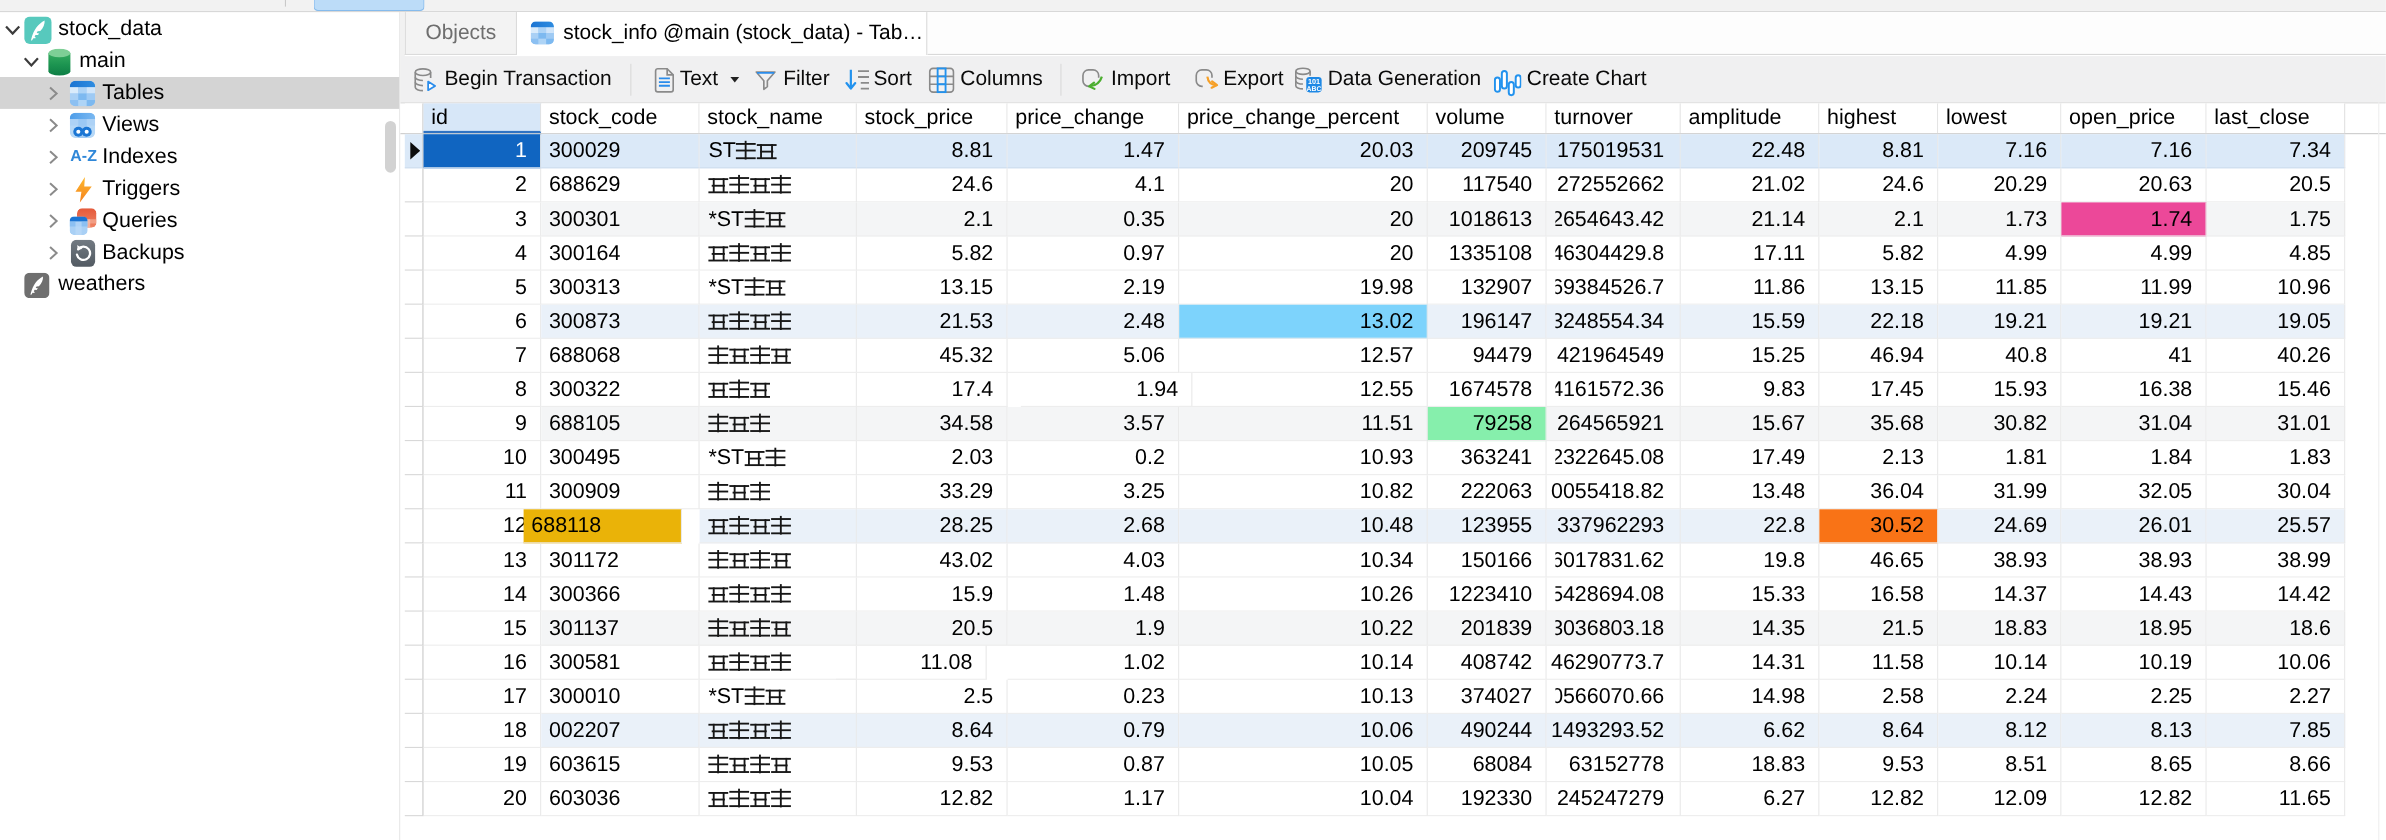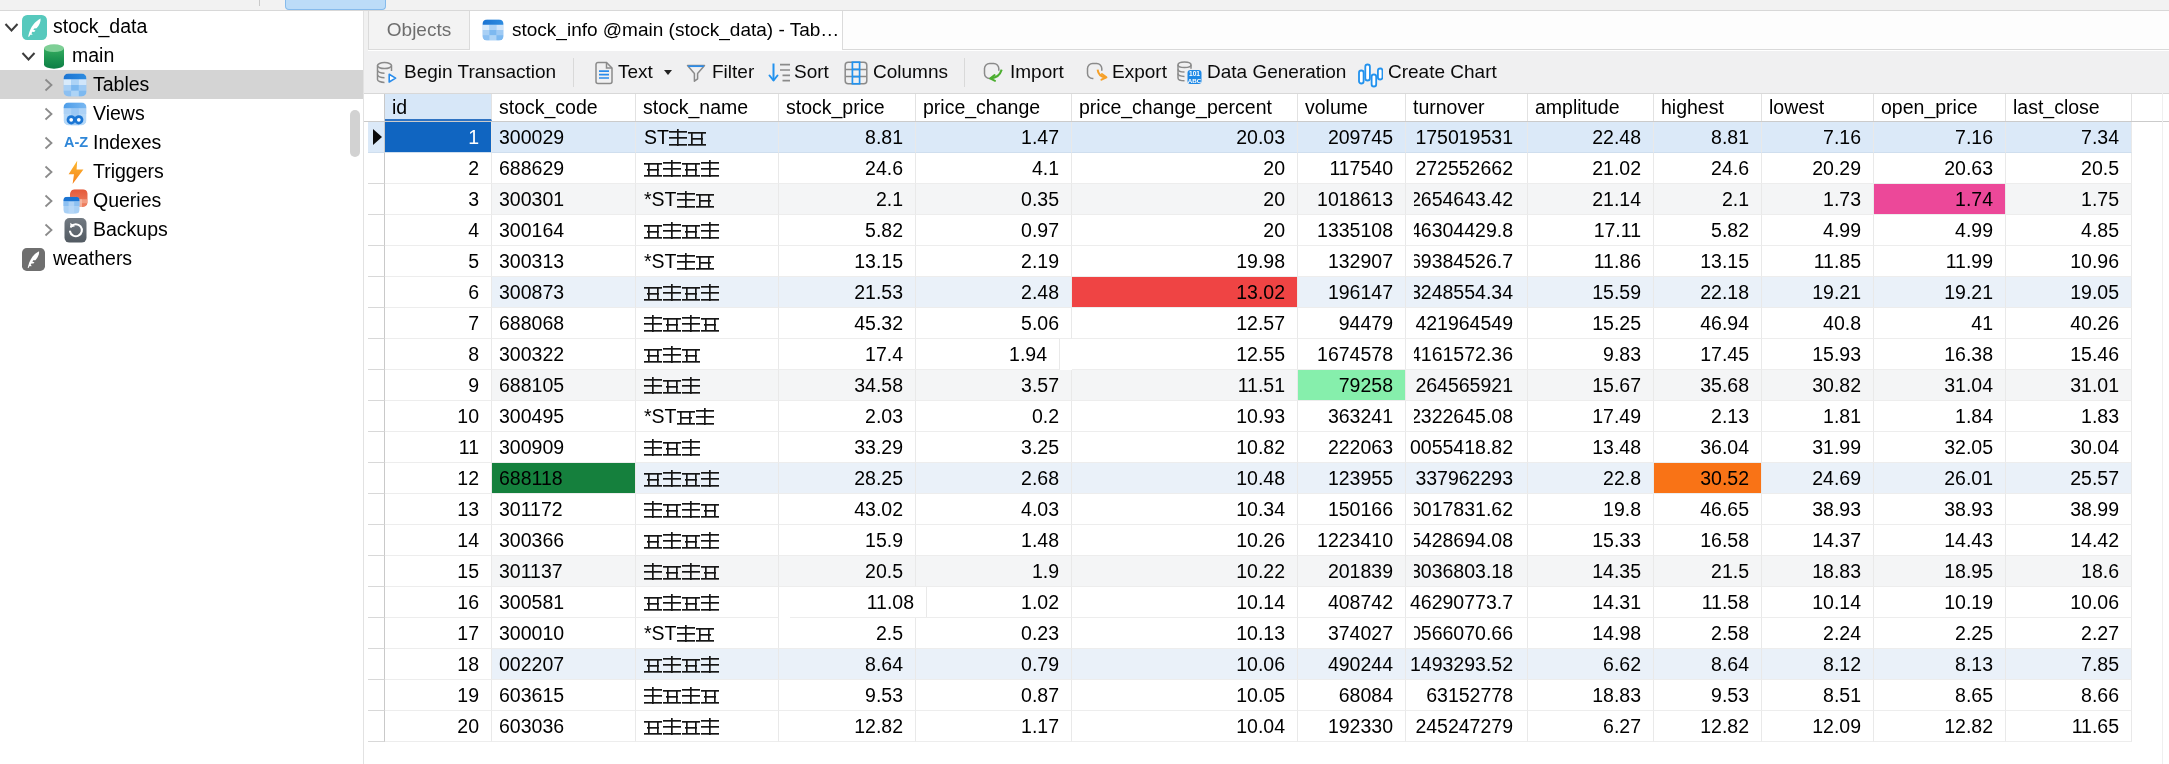--- a/index.html
+++ b/index.html
@@ -461,21 +461,21 @@
 <div class="gc num" style="left:1510px;width:132px">11.99</div>
 <div class="gc num" style="left:1642px;width:126px">10.96</div>
 </div>
 <div class="grow" style="top:184px">
 <div class="gc gut" style="left:4px;width:17px"></div>
 <div class="gc num cid" style="left:21px;width:107px">6</div>
 <div class="gc txt" style="left:128px;width:144px;background:#eaf1f9">300873</div>
 <div class="gc txt" style="left:272px;width:143px;background:#eaf1f9;padding-left:8px"><i class="c cb"></i><i class="c ca"></i><i class="c cb"></i><i class="c ca"></i></div>
 <div class="gc num" style="left:415px;width:137px;background:#eaf1f9">21.53</div>
 <div class="gc num" style="left:552px;width:156px;background:#eaf1f9">2.48</div>
-<div class="gc num" style="left:708px;width:226px;background:#ef4444">13.02</div>
+<div class="gc num" style="left:708px;width:226px;background:#7dd3fc">13.02</div>
 <div class="gc num" style="left:934px;width:108px;background:#eaf1f9">196147</div>
 <div class="gc num to" style="left:1042px;width:122px;background:#eaf1f9"><span class="pg"><b>3</b></span>248554.34</div>
 <div class="gc num" style="left:1164px;width:126px;background:#eaf1f9">15.59</div>
 <div class="gc num" style="left:1290px;width:108px;background:#eaf1f9">22.18</div>
 <div class="gc num" style="left:1398px;width:112px;background:#eaf1f9">19.21</div>
 <div class="gc num" style="left:1510px;width:132px;background:#eaf1f9">19.21</div>
 <div class="gc num" style="left:1642px;width:126px;background:#eaf1f9">19.05</div>
 </div>
 <div class="grow" style="top:215px">
 <div class="gc gut" style="left:4px;width:17px"></div>
@@ -492,21 +492,21 @@
 <div class="gc num" style="left:1398px;width:112px">40.8</div>
 <div class="gc num" style="left:1510px;width:132px">41</div>
 <div class="gc num" style="left:1642px;width:126px">40.26</div>
 </div>
 <div class="grow" style="top:246px">
 <div class="gc gut" style="left:4px;width:17px"></div>
 <div class="gc num cid" style="left:21px;width:107px">8</div>
 <div class="gc txt" style="left:128px;width:144px">300322</div>
 <div class="gc txt" style="left:272px;width:143px;padding-left:8px"><i class="c cb"></i><i class="c ca"></i><i class="c cb"></i></div>
 <div class="gc num" style="left:415px;width:137px">17.4</div>
-<div class="gc num" style="left:540px;width:156px">1.94</div>
+<div class="gc num" style="left:564px;width:156px">1.94</div>
 <div class="gc num" style="left:708px;width:226px">12.55</div>
 <div class="gc num" style="left:934px;width:108px">1674578</div>
 <div class="gc num to" style="left:1042px;width:122px"><span class="pg"><b>4</b></span>161572.36</div>
 <div class="gc num" style="left:1164px;width:126px">9.83</div>
 <div class="gc num" style="left:1290px;width:108px">17.45</div>
 <div class="gc num" style="left:1398px;width:112px">15.93</div>
 <div class="gc num" style="left:1510px;width:132px">16.38</div>
 <div class="gc num" style="left:1642px;width:126px">15.46</div>
 </div>
 <div class="grow" style="top:277px">
@@ -553,21 +553,21 @@
 <div class="gc num to" style="left:1042px;width:122px">0055418.82</div>
 <div class="gc num" style="left:1164px;width:126px">13.48</div>
 <div class="gc num" style="left:1290px;width:108px">36.04</div>
 <div class="gc num" style="left:1398px;width:112px">31.99</div>
 <div class="gc num" style="left:1510px;width:132px">32.05</div>
 <div class="gc num" style="left:1642px;width:126px">30.04</div>
 </div>
 <div class="grow" style="top:370px">
 <div class="gc gut" style="left:4px;width:17px"></div>
 <div class="gc num cid" style="left:21px;width:107px">12</div>
-<div class="gc txt" style="left:128px;width:144px;background:#15803d">688118</div>
+<div class="gc txt" style="left:112px;width:144px;background:#eab308">688118</div>
 <div class="gc txt" style="left:272px;width:143px;background:#eaf1f9;padding-left:8px"><i class="c cb"></i><i class="c ca"></i><i class="c cb"></i><i class="c ca"></i></div>
 <div class="gc num" style="left:415px;width:137px;background:#eaf1f9">28.25</div>
 <div class="gc num" style="left:552px;width:156px;background:#eaf1f9">2.68</div>
 <div class="gc num" style="left:708px;width:226px;background:#eaf1f9">10.48</div>
 <div class="gc num" style="left:934px;width:108px;background:#eaf1f9">123955</div>
 <div class="gc num to" style="left:1042px;width:122px;background:#eaf1f9">337962293</div>
 <div class="gc num" style="left:1164px;width:126px;background:#eaf1f9">22.8</div>
 <div class="gc num" style="left:1290px;width:108px;background:#f97316">30.52</div>
 <div class="gc num" style="left:1398px;width:112px;background:#eaf1f9">24.69</div>
 <div class="gc num" style="left:1510px;width:132px;background:#eaf1f9">26.01</div>
@@ -619,21 +619,21 @@
 <div class="gc num" style="left:1290px;width:108px;background:#f4f5f6">21.5</div>
 <div class="gc num" style="left:1398px;width:112px;background:#f4f5f6">18.83</div>
 <div class="gc num" style="left:1510px;width:132px;background:#f4f5f6">18.95</div>
 <div class="gc num" style="left:1642px;width:126px;background:#f4f5f6">18.6</div>
 </div>
 <div class="grow" style="top:494px">
 <div class="gc gut" style="left:4px;width:17px"></div>
 <div class="gc num cid" style="left:21px;width:107px">16</div>
 <div class="gc txt" style="left:128px;width:144px">300581</div>
 <div class="gc txt" style="left:272px;width:143px;padding-left:8px"><i class="c cb"></i><i class="c ca"></i><i class="c cb"></i><i class="c ca"></i></div>
-<div class="gc num" style="left:426px;width:137px">11.08</div>
+<div class="gc num" style="left:396px;width:137px">11.08</div>
 <div class="gc num" style="left:552px;width:156px">1.02</div>
 <div class="gc num" style="left:708px;width:226px">10.14</div>
 <div class="gc num" style="left:934px;width:108px">408742</div>
 <div class="gc num to" style="left:1042px;width:122px">46290773.7</div>
 <div class="gc num" style="left:1164px;width:126px">14.31</div>
 <div class="gc num" style="left:1290px;width:108px">11.58</div>
 <div class="gc num" style="left:1398px;width:112px">10.14</div>
 <div class="gc num" style="left:1510px;width:132px">10.19</div>
 <div class="gc num" style="left:1642px;width:126px">10.06</div>
 </div>

